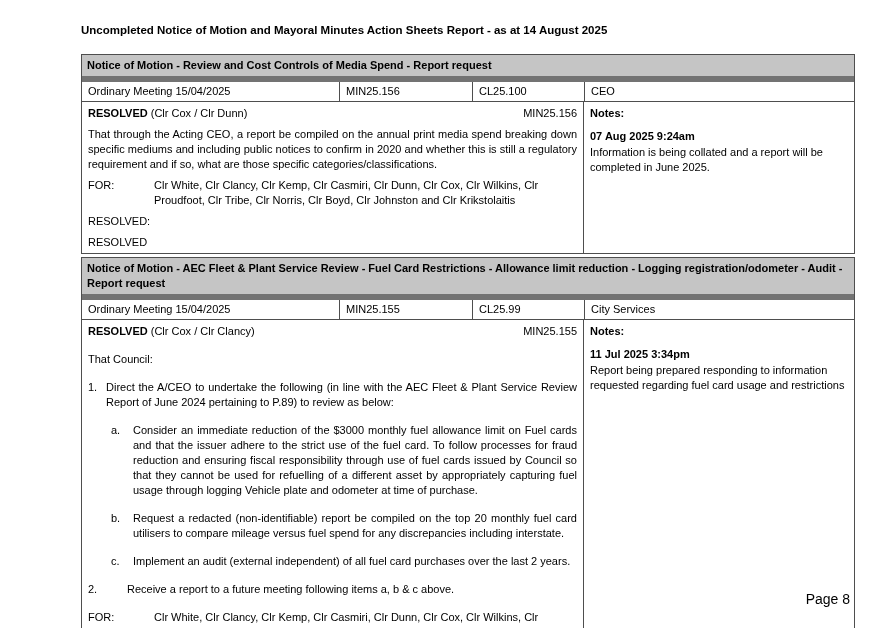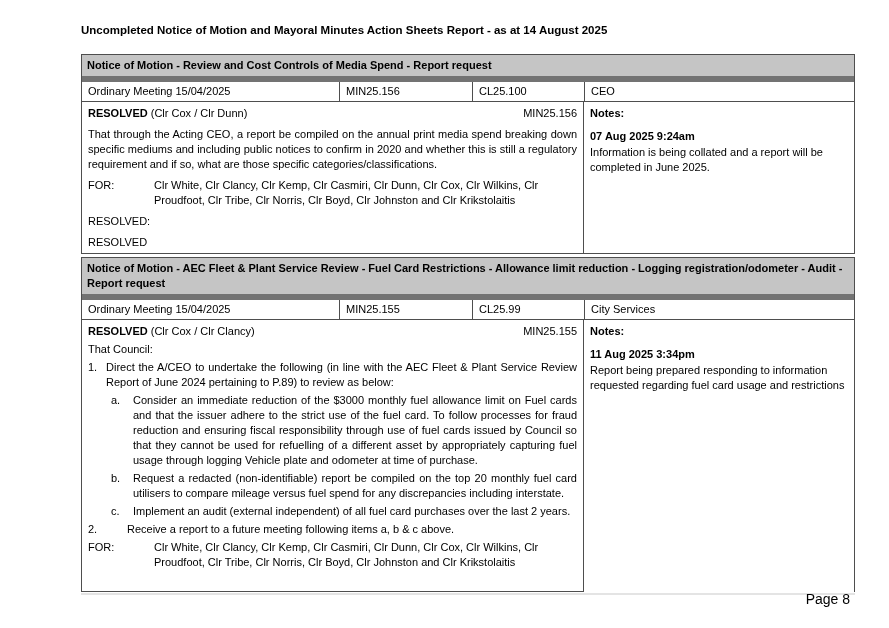--- a/index.html
+++ b/index.html
@@ -19,21 +19,21 @@
   .meta-row .cell { font-size:11px; line-height:15px; padding:2px 6px; }
   .meta-row .cell + .cell { border-left:1px solid #4e4e4e; }
 
   .body-row { display:grid; grid-template-columns:502px auto; }
   .body-cell { border-right:1px solid #4e4e4e; padding:4px 6px 3px 6px; font-size:11px; line-height:15px; }
   .tbl1 .body-cell { min-height:148px; }
   .tbl2 .body-cell { min-height:272px; border-bottom:1px solid #4e4e4e; }
   .notes-cell { padding:4px 6px; font-size:11px; line-height:15px; }
 
   .blk { margin-top:6px; }
-  .tbl2 .blk { margin-top:3px; }
+  .tbl2 .blk { margin-top:13px; }
   .resolved-line { display:flex; justify-content:space-between; margin-top:0; }
   .bold { font-weight:bold; }
   .just { text-align:justify; }
 
   .lv { display:grid; grid-template-columns:66px auto; }
   .item { display:grid; grid-template-columns:18px auto; }
   .item.sub { margin-left:23px; grid-template-columns:22px auto; }
   .item.wide { grid-template-columns:39px auto; }
 
   .notes-label { font-weight:bold; }
@@ -117,21 +117,21 @@
             <span>2.</span>
             <span>Receive a report to a future meeting following items a, b &amp; c above.</span>
           </div>
           <div class="blk lv">
             <span>FOR:</span>
             <span>Clr White, Clr Clancy, Clr Kemp, Clr Casmiri, Clr Dunn, Clr Cox, Clr Wilkins, Clr Proudfoot, Clr Tribe, Clr Norris, Clr Boyd, Clr Johnston and Clr Krikstolaitis</span>
           </div>
         </div>
         <div class="notes-cell">
           <div class="notes-label">Notes:</div>
-          <div class="notes-date">11 Aug 2025 3:34pm</div>
+          <div class="notes-date">11 Jul 2025 3:34pm</div>
           <div class="notes-text">Report being prepared responding to information requested regarding fuel card usage and restrictions</div>
         </div>
       </div>
     </section>
 
   </div>
 
   <div class="page-num">Page 8</div>
 </div>
 

